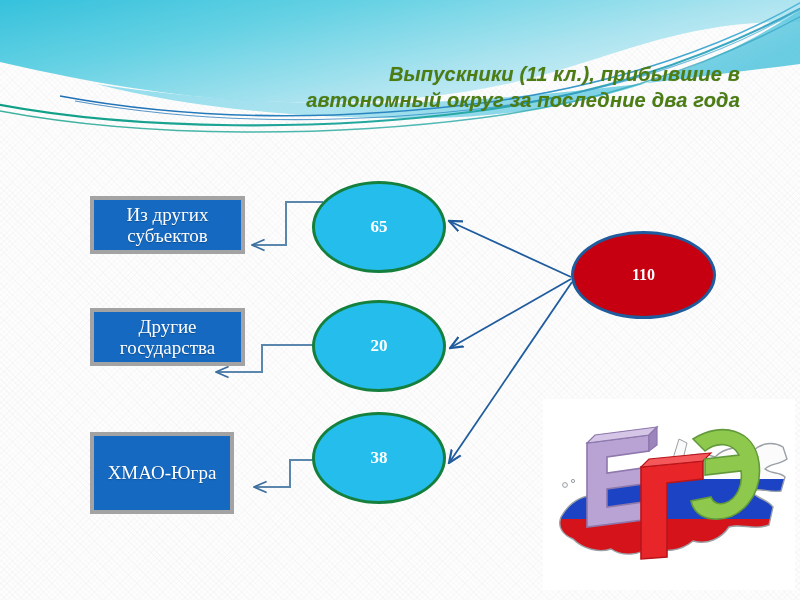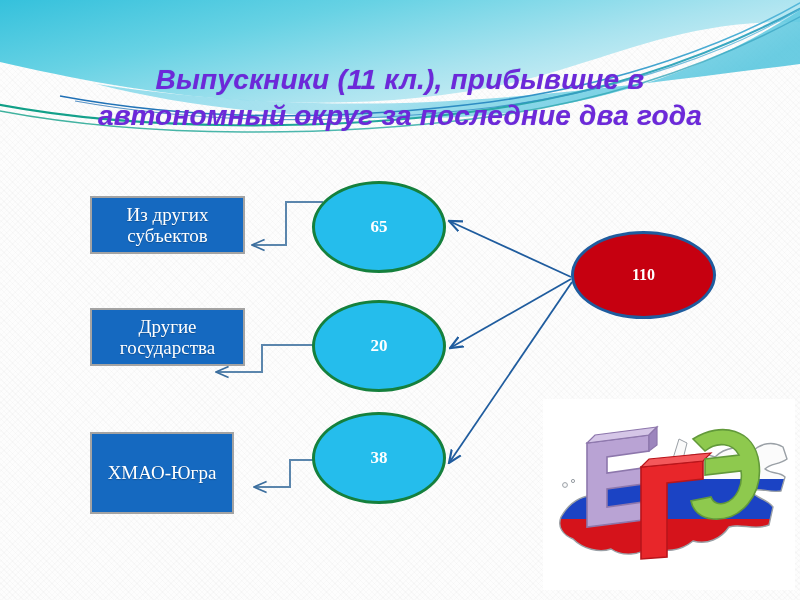--- a/index.html
+++ b/index.html
@@ -29,42 +29,42 @@
     position: absolute;
     left: 0; top: 0;
     width: 800px; height: 135px;
     z-index: 2;
   }
   #title {
     position: absolute;
     left: 60px;
     top: 62px;
     width: 680px;
-    text-align: center;
+    text-align: right;
     font-family: "Liberation Sans", sans-serif;
-    font-size: 28px;
+    font-size: 20px;
     font-weight: bold;
     font-style: italic;
-    color: #6d28d9;
+    color: #4d7c0f;
     line-height: 1.28;
     letter-spacing: 0.2px;
     z-index: 6;
     text-shadow: 0 0 1px rgba(26,88,152,0.35);
   }
   #diagram {
     position: absolute;
     left: 0; top: 0;
     width: 800px; height: 600px;
     z-index: 3;
   }
   .flow-box {
     position: absolute;
     box-sizing: border-box;
     background: #1569c0;
-    border: 2px solid #a3a3a3;
+    border: 4px solid #a3a3a3;
     color: #ffffff;
     font-family: "Liberation Serif", serif;
     font-size: 19px;
     line-height: 1.12;
     display: flex;
     align-items: center;
     justify-content: center;
     text-align: center;
     z-index: 5;
     text-shadow: 0 1px 1px rgba(0,0,0,0.25);

